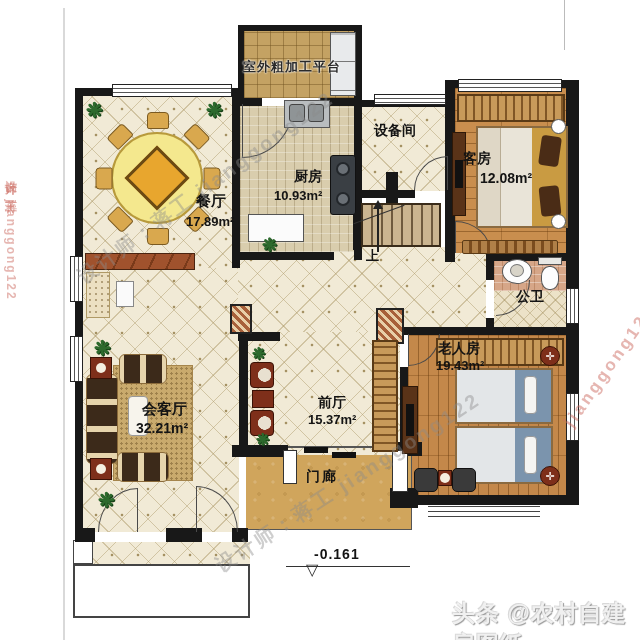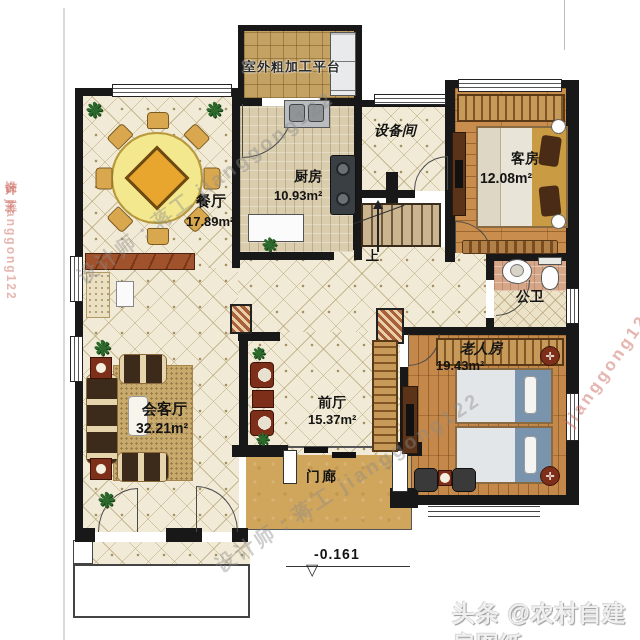--- a/index.html
+++ b/index.html
@@ -227,25 +227,25 @@
   <div class="plant" style="left:94px;top:336px;font-size:20px;">❋</div>
   <div class="plant" style="left:98px;top:488px;font-size:20px;">❋</div>
   <div class="plant" style="left:252px;top:344px;font-size:16px;">❋</div>
   <div class="plant" style="left:256px;top:430px;font-size:16px;">❋</div>
 
   <div class="lbl" style="left:243px;top:58px;font-size:13px;letter-spacing:1px;color:#2a2a2a;text-shadow:0 0 2px #fff,0 0 2px #fff;">室外粗加工平台</div>
   <div class="lbl" style="left:196px;top:192px;font-size:15px;">餐厅</div>
   <div class="lbl" style="left:186px;top:214px;font-size:13px;">17.89m²</div>
   <div class="lbl" style="left:294px;top:168px;font-size:14px;">厨房</div>
   <div class="lbl" style="left:274px;top:188px;font-size:13px;">10.93m²</div>
-  <div class="lbl" style="left:374px;top:122px;font-size:14px;font-style:italic;">设备间</div>
-  <div class="lbl" style="left:511px;top:150px;font-size:14px;">客房</div>
+  <div class="lbl" style="left:374px;top:122px;font-size:14px;">设备间</div>
+  <div class="lbl" style="left:463px;top:150px;font-size:14px;">客房</div>
   <div class="lbl" style="left:480px;top:170px;font-size:14px;">12.08m²</div>
   <div class="lbl" style="left:516px;top:288px;font-size:14px;">公卫</div>
-  <div class="lbl" style="left:460px;top:340px;font-size:14px;font-style:italic;">老人房</div>
+  <div class="lbl" style="left:438px;top:340px;font-size:14px;">老人房</div>
   <div class="lbl" style="left:436px;top:358px;font-size:13px;">19.43m²</div>
   <div class="lbl" style="left:318px;top:394px;font-size:14px;">前厅</div>
   <div class="lbl" style="left:308px;top:412px;font-size:13px;">15.37m²</div>
   <div class="lbl" style="left:142px;top:400px;font-size:15px;">会客厅</div>
   <div class="lbl" style="left:136px;top:420px;font-size:14px;">32.21m²</div>
   <div class="lbl" style="left:306px;top:468px;font-size:14px;letter-spacing:2px;">门廊</div>
 
   <div class="lbl" style="left:314px;top:546px;font-size:14px;letter-spacing:1px;">-0.161</div>
   <div class="abs" style="left:286px;top:566px;width:124px;height:1px;background:#333;"></div>
   <div class="abs" style="left:306px;top:560px;font-size:16px;color:#333;">▽</div>

